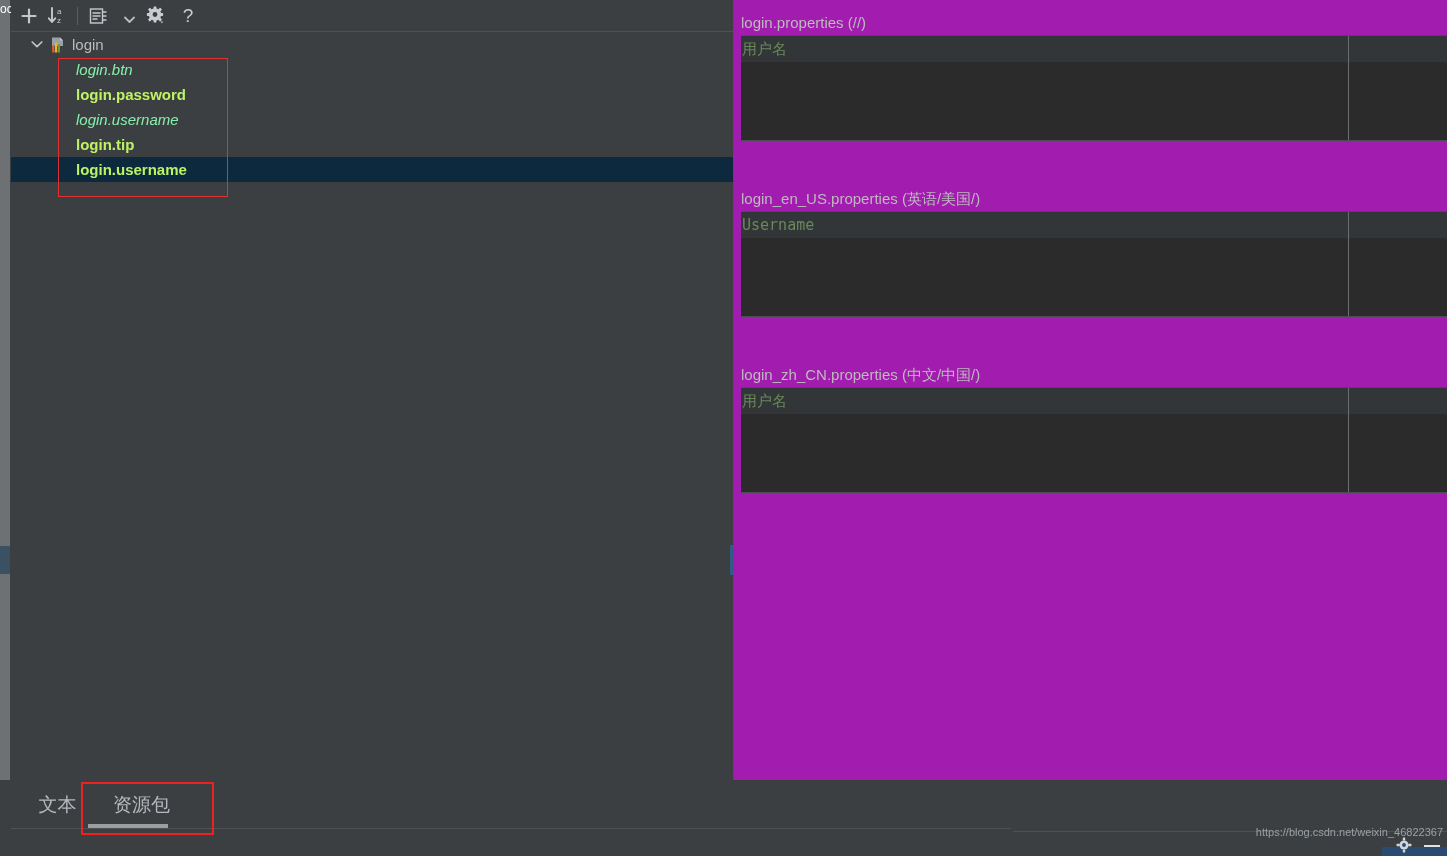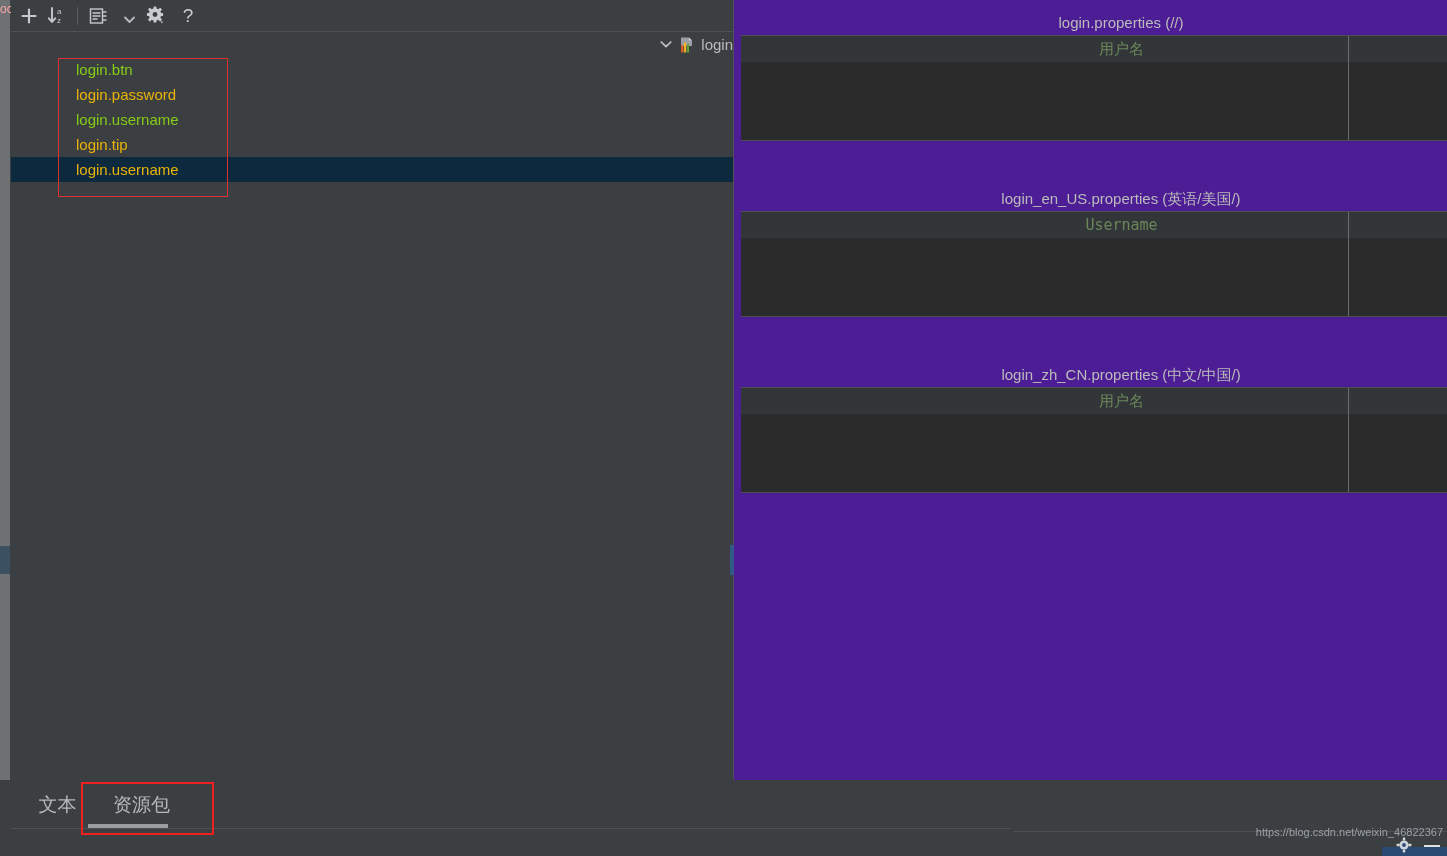--- a/index.html
+++ b/index.html
@@ -22,21 +22,21 @@
     background: #6e7173;
   }
   .left-rail-thumb {
     position: absolute; left: 0; top: 546px;
     width: 10px; height: 28px;
     background: #3b5061;
   }
   .corner-text {
     position: absolute; left: 0px; top: 0px;
     width: 14px; height: 18px;
-    color: #fca5a5; font-size: 12px; line-height: 18px;
+    color: #ffffff; font-size: 12px; line-height: 18px;
     overflow: hidden; white-space: nowrap;
   }
 
   
   .toolbar {
     position: absolute; left: 11px; top: 0;
     width: 722px; height: 31px;
     background: #3c3f41;
     display: flex; align-items: center;
   }
@@ -65,32 +65,32 @@
     background: #3c3f41;
     overflow: hidden;
   }
   .tree-row {
     position: relative;
     height: 25px;
     display: flex; align-items: center;
     font-size: 15px;
     white-space: nowrap;
   }
-  .tree-row.root { padding-left: 18px; justify-content: flex-end; }
+  .tree-row.root { padding-left: 18px; }
   .tree-row.child { padding-left: 65px; }
   .tree-row.selected { background: #0d293e; }
   .chev {
     width: 16px; height: 16px; margin-right: 4px;
     display: flex; align-items: center; justify-content: center;
   }
   .bundle-icon { width: 18px; height: 18px; margin-right: 5px; flex: 0 0 auto; }
   .root-label { color: #bbbbbb; font-size: 15px; }
   .leaf-label { font-size: 15px; }
-  .leaf-label.dim { color: #84cc16; }
-  .leaf-label.on  { color: #eab308; }
+  .leaf-label.dim { color: #86efac; font-style: italic; }
+  .leaf-label.on  { color: #bef264; font-weight: bold; }
 
   .red-box {
     position: absolute; left: 58px; top: 58px;
     width: 170px; height: 139px;
     border: 1px solid #e03131;
     pointer-events: none;
   }
 
   
   .v-split {
@@ -99,23 +99,22 @@
   }
   .v-split-handle {
     position: absolute; left: 730px; top: 545px;
     width: 4px; height: 30px; background: #2f5b86;
   }
 
   
   .right-panel {
     position: absolute; left: 734px; top: 0;
     width: 713px; height: 820px;
-    background: #4c1d95;
+    background: #a21caf;
     overflow: hidden;
-    text-align: center;
   }
   .bundle-block { position: absolute; left: 0; }
   .bundle-title {
     color: #bbbbbb; font-size: 15px;
     padding-left: 7px;
     height: 25px; line-height: 25px;
     white-space: nowrap;
   }
   .editor-box {
     position: relative;

